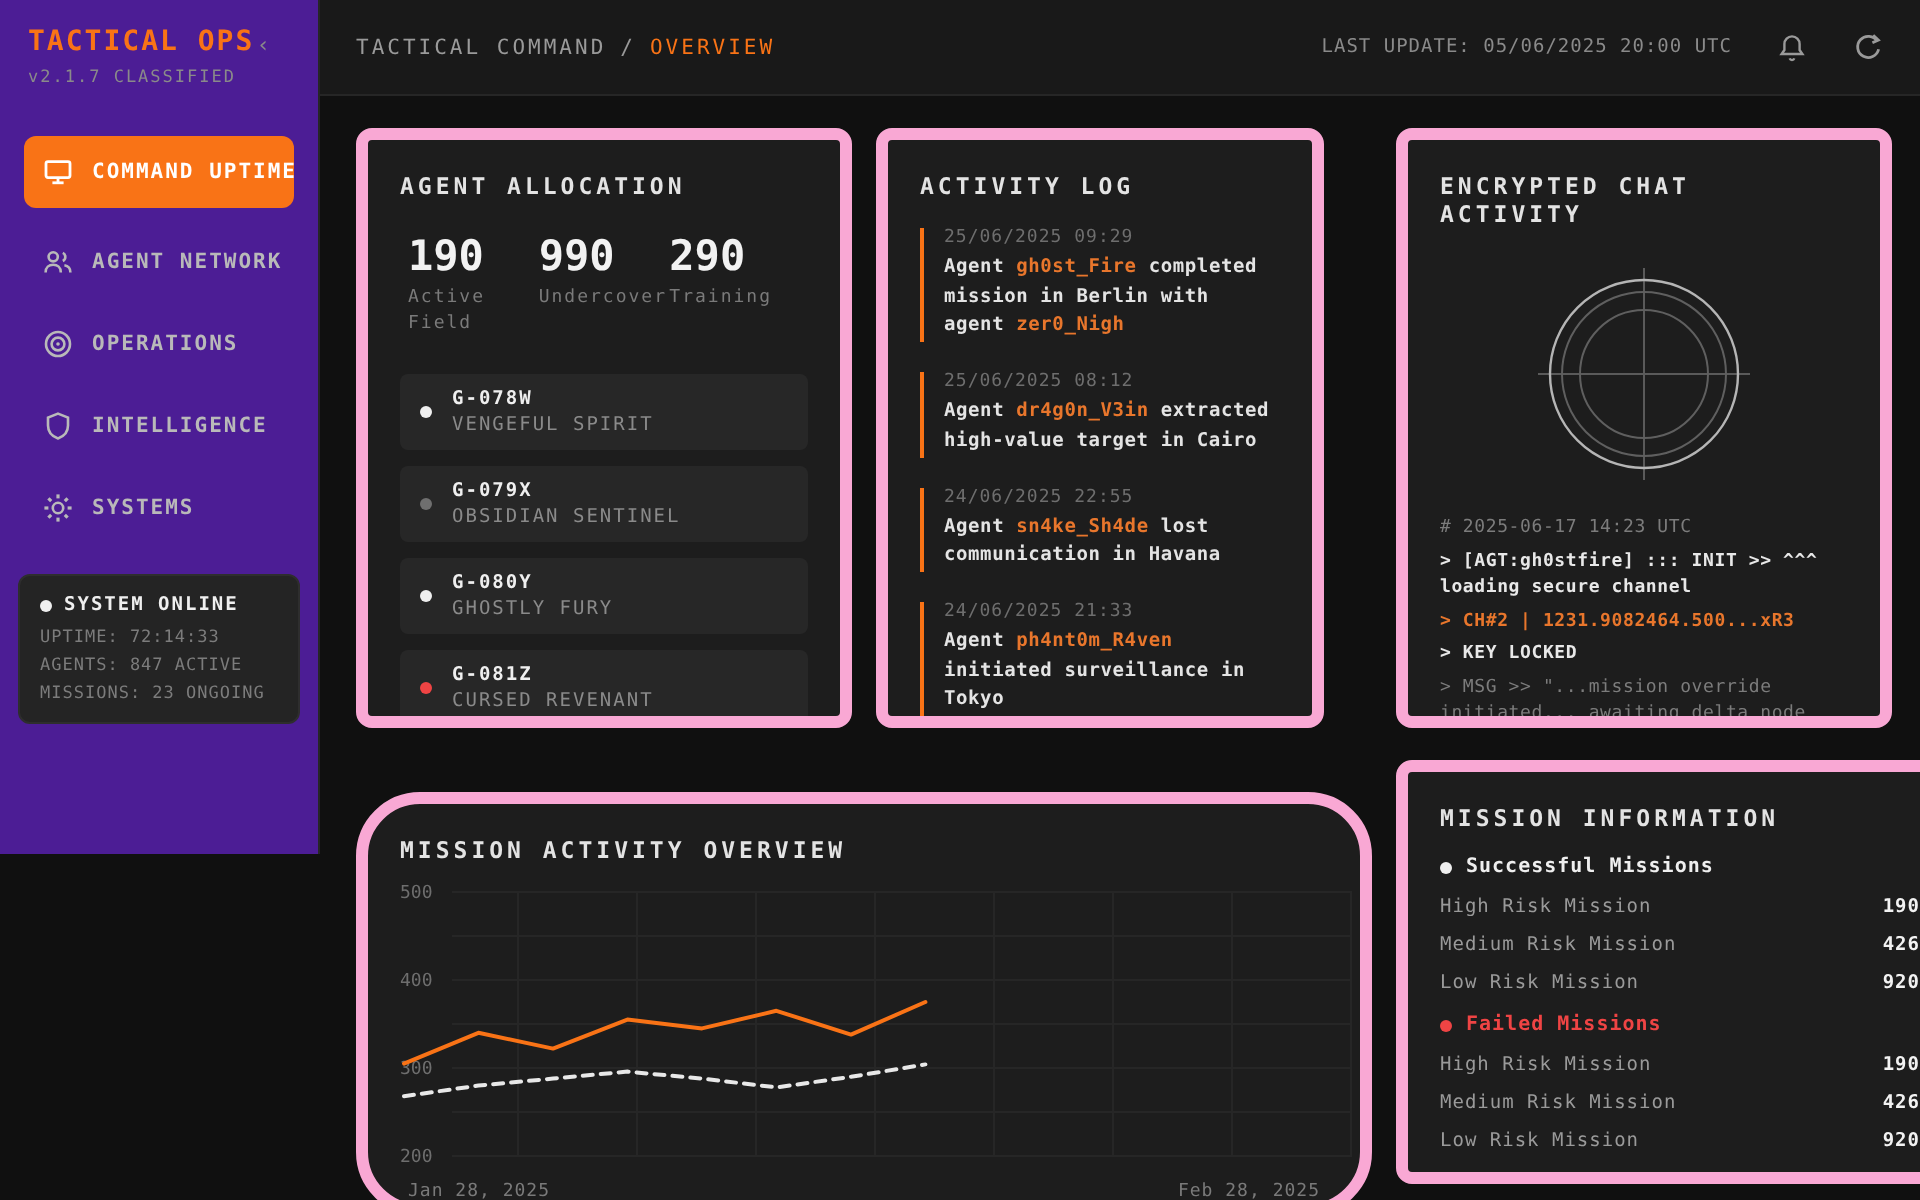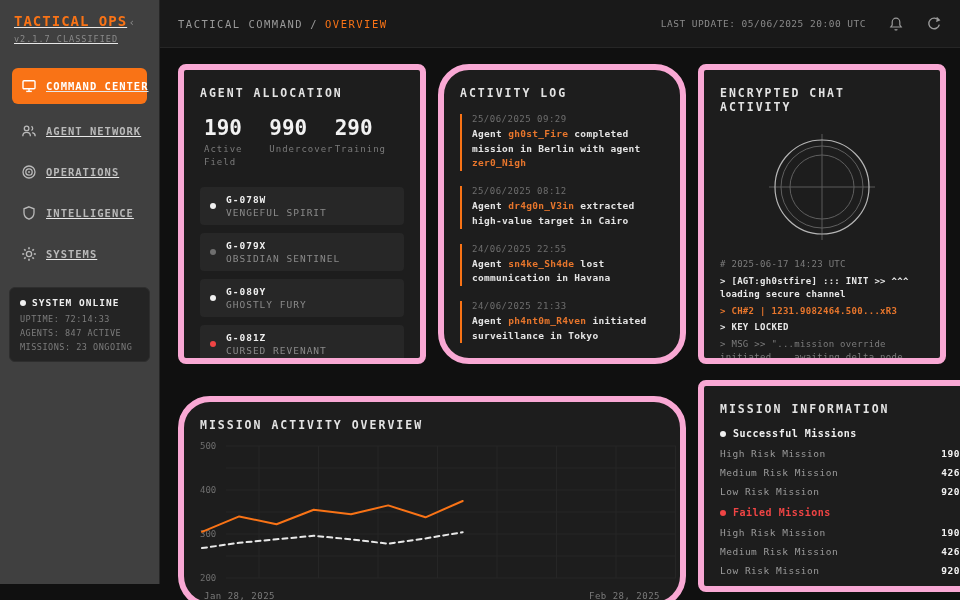--- a/index.html
+++ b/index.html
@@ -5,22 +5,22 @@
   * { margin:0; padding:0; box-sizing:border-box; }
   html,body { background:#000; }
   .screen {
     position:relative; width:960px; height:600px; overflow:hidden;
     background:#101010;
     font-family:"DejaVu Sans Mono","Liberation Mono",monospace;
     color:#e8e8e8;
   }
   
   .sidebar {
-    position:absolute; left:0; top:0; width:160px; height:584px;
-    background:#404040; border-right:1px solid #262626;text-decoration:underline;
+    position:absolute; left:0; top:0; width:160px; height:427px;
+    background:#4c1d95; border-right:1px solid #262626;
   }
   .brand { padding:13px 12px 0 14px; position:relative; }
   .brand-title { color:#f97316; font-weight:bold; font-size:14px; letter-spacing:1px; }
   .brand-collapse { position:absolute; right:24px; top:16px; color:#8a8a8a; font-size:11px; cursor:pointer; }
   .brand-version { margin-top:5px; font-size:8.5px; color:#8a8a8a; letter-spacing:1px; }
   .nav { margin-top:24px; }
   .nav-item {
     display:flex; align-items:center; gap:9px;
     margin:0 12px 13px 12px; padding:6px 9px;
     color:#b9b9b9; font-size:10.5px; font-weight:bold; letter-spacing:1px;
@@ -51,21 +51,21 @@
   .top-icon { width:16px; height:16px; color:#9a9a9a; cursor:pointer; display:inline-flex; }
   .top-icon svg { width:16px; height:16px; }
   
   .content { position:absolute; left:160px; top:48px; width:800px; height:552px; background:#101010; }
   .panel {
     position:absolute; background:#1d1d1d; border:6px solid #f9a8d4; border-radius:8px;
     padding:16px; overflow:hidden;
   }
   .panel-title { font-size:11.5px; font-weight:bold; letter-spacing:2px; color:#e3e3e3; }
   #panel-allocation { left:18px; top:16px;  width:248px; height:300px; }
-  #panel-log        { left:278px; top:16px; width:248px; height:300px;border-radius:31px; }
+  #panel-log        { left:278px; top:16px; width:224px; height:300px; }
   #panel-chat       { left:538px; top:16px; width:248px; height:300px; }
   #panel-chart      { left:18px; top:348px; width:508px; height:212px;border-radius:32px; }
   #panel-missions   { left:538px; top:332px; width:284px; height:212px; }
   
   .stats { display:flex; margin-top:16px; padding:0 4px; justify-content:space-between; }
   .stat { width:72px; }
   .stat-value { font-size:21px; font-weight:bold; color:#f2f2f2; }
   .stat-label { margin-top:3px; font-size:9px; color:#7a7a7a; letter-spacing:1px; line-height:1.45; }
   .agent-list { margin-top:18px; }
   .agent-row {
@@ -112,21 +112,21 @@
     </div>
     <nav class="nav">
         <div class="nav-item active">
           <span class="nav-icon">
             <svg viewBox="0 0 16 16" fill="none" stroke="currentColor" stroke-width="1.4">
               <rect x="2" y="2.8" width="12" height="8" rx="1"></rect>
               <line x1="8" y1="10.8" x2="8" y2="13"></line>
               <line x1="5.2" y1="13.4" x2="10.8" y2="13.4"></line>
             </svg>
           </span>
-          <span class="nav-label">COMMAND CENTER</span>
+          <span class="nav-label">COMMAND UPTIME</span>
         </div>
         <div class="nav-item">
           <span class="nav-icon">
             <svg viewBox="0 0 16 16" fill="none" stroke="currentColor" stroke-width="1.3">
               <circle cx="5.6" cy="5.4" r="2.3"></circle>
               <path d="M1.8 13.2 c0-2.4 1.7-3.8 3.8-3.8 s3.8 1.4 3.8 3.8"></path>
               <path d="M10.4 3.4 a2.3 2.3 0 0 1 0 4.1"></path>
               <path d="M11.2 9.6 c1.9.3 3 1.7 3 3.6"></path>
             </svg>
           </span>

